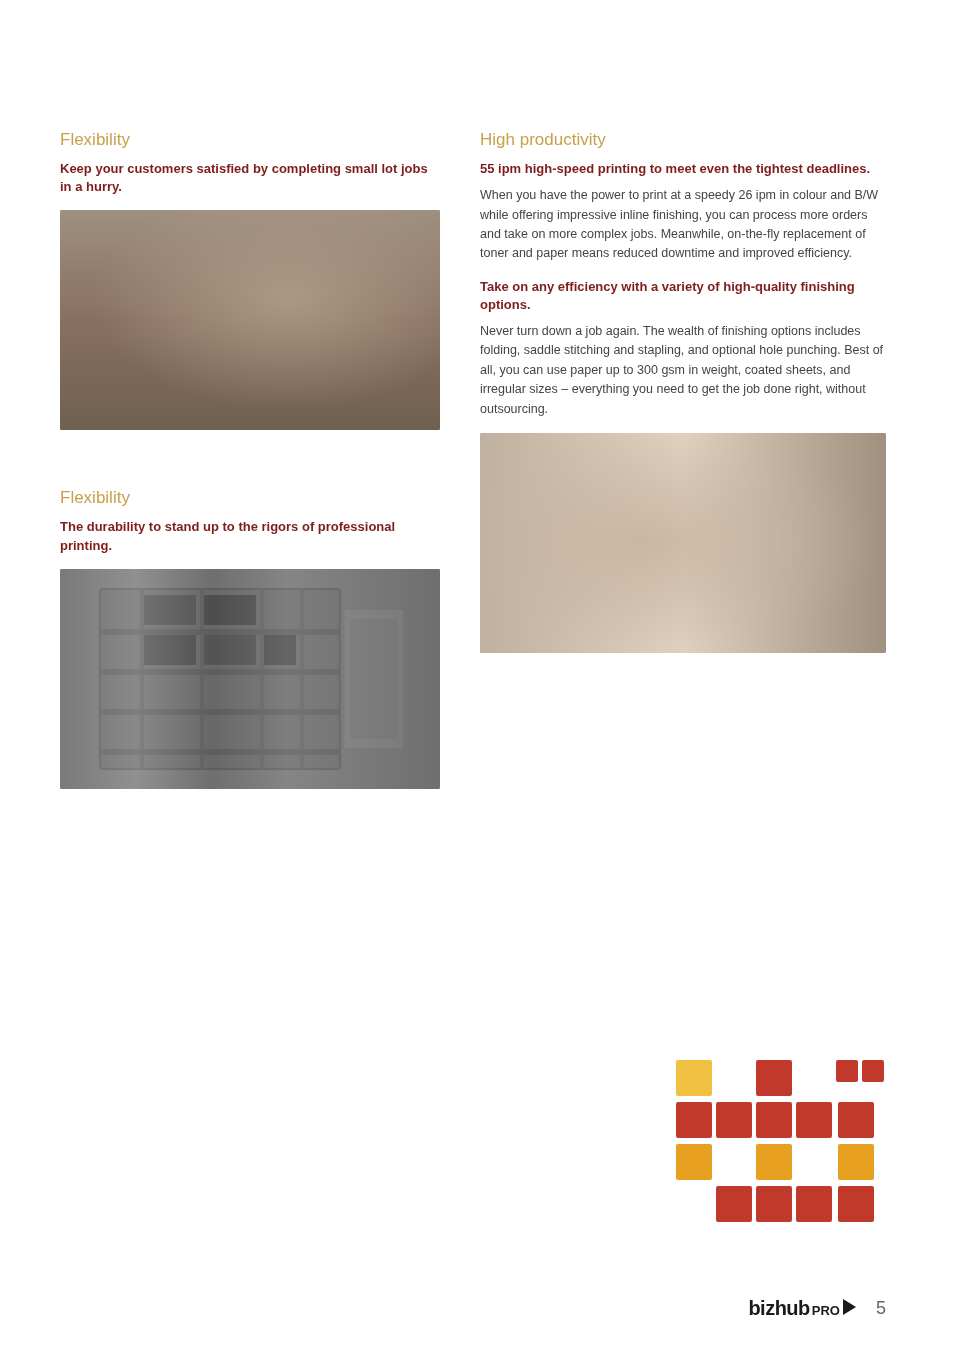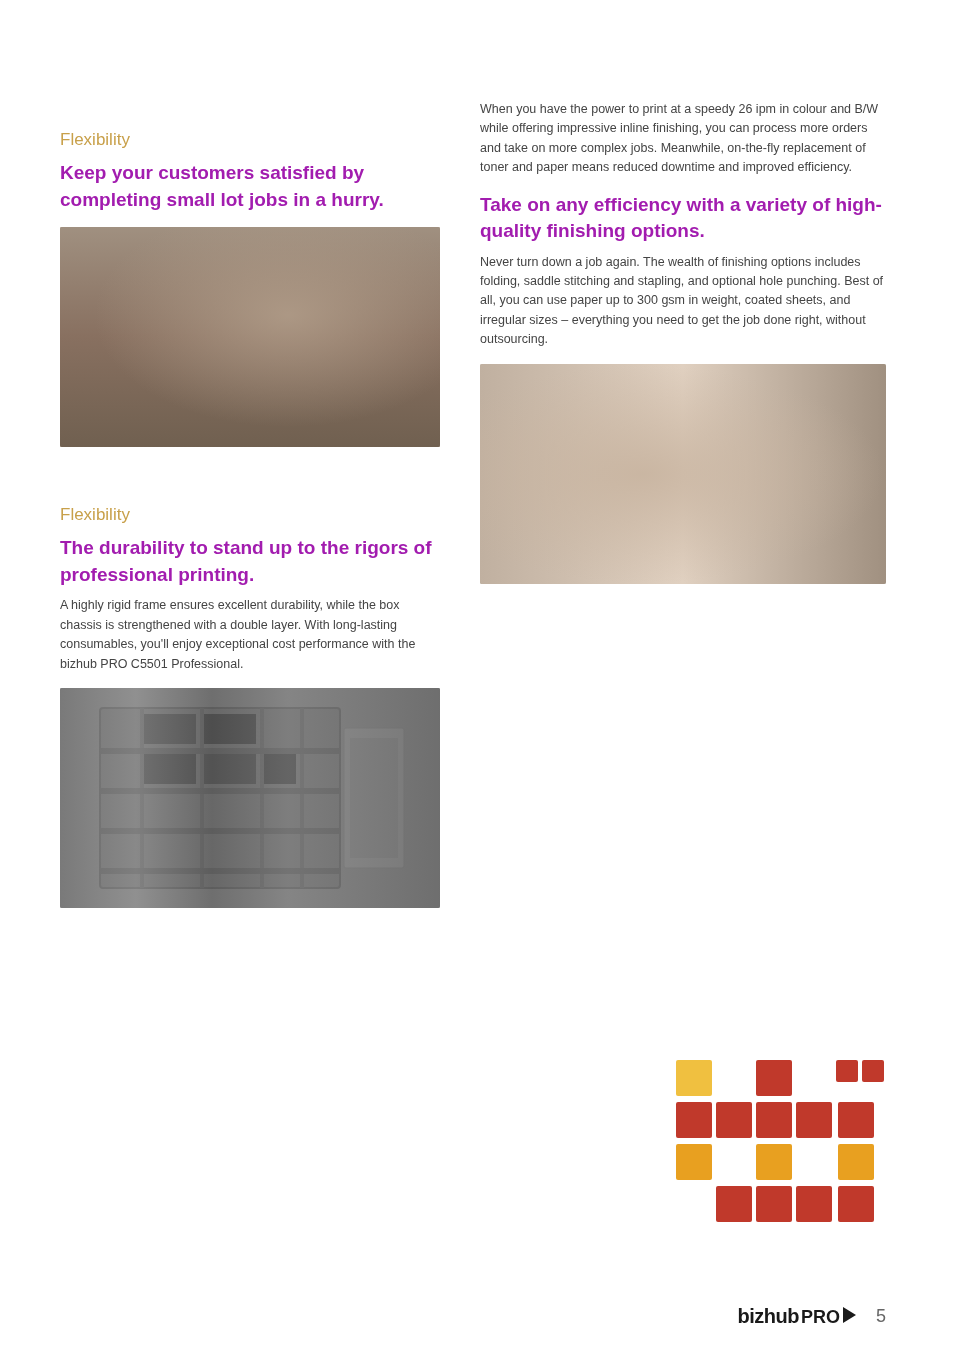--- a/index.html
+++ b/index.html
@@ -37,23 +37,23 @@
 
     .section-title {
       font-size: 17px;
       font-weight: normal;
       color: #c8a04a;
       margin-bottom: 10px;
       margin-top: 30px;
     }
 
     .section-subtitle {
-      font-size: 19px;
+      font-size: 13px;
       font-weight: bold;
-      color: #a21caf;
+      color: #7f1d1d;
       margin-bottom: 8px;
       line-height: 1.4;
     }
 
     .section-body {
       font-size: 12.5px;
       color: #444;
       line-height: 1.55;
       margin-bottom: 14px;
     }
@@ -117,21 +117,21 @@
       position: absolute;
       left: 0; top: 0; right: 0; bottom: 0;
       background:
         radial-gradient(ellipse at 40% 50%, rgba(200,180,160,0.9) 0%, transparent 70%),
         linear-gradient(to right, #c0b0a0 0%, #e0d0c0 50%, #a09080 100%);
     }
 
     
     .footer {
       position: absolute;
-      bottom: 22px;
+      bottom: 30px;
       right: 60px;
       display: flex;
       align-items: center;
       gap: 6px;
     }
 
     .top-spacer {
       height: 60px;
     }
 
@@ -180,21 +180,20 @@
             </svg>
           </div>
         </div>
       </div>
 
       <div class="section-gap"></div>
 
       <div>
         <div class="section-title">Flexibility</div>
         <div class="section-subtitle">The durability to stand up to the rigors of professional printing.</div>
-        <div class="section-body">A highly rigid frame ensures excellent durability, while the box chassis is strengthened with a double layer. With long-lasting consumables, you'll enjoy exceptional cost performance with the bizhub PRO C5501 Professional.</div>
 
         <div class="image-placeholder">
           <div class="img-machine">
             <svg width="100%" height="220" viewBox="0 0 380 220" xmlns="http://www.w3.org/2000/svg">
 
               <rect width="380" height="220" fill="#909090"></rect>
 
               <rect x="40" y="20" width="240" height="180" rx="3" fill="#787878" stroke="#555" stroke-width="2"></rect>
 
               <rect x="80" y="20" width="4" height="180" fill="#606060"></rect>
@@ -218,20 +217,22 @@
             </svg>
           </div>
         </div>
       </div>
 
     </div>
 
     <div class="col-right">
 
       <div>
+        <div class="section-title">High productivity</div>
+        <div class="section-subtitle">55 ipm high-speed printing to meet even the tightest deadlines.</div>
         <div class="section-body">When you have the power to print at a speedy 26 ipm in colour and B/W while offering impressive inline finishing, you can process more orders and take on more complex jobs. Meanwhile, on-the-fly replacement of toner and paper means reduced downtime and improved efficiency.</div>
       </div>
 
       <div>
         <div class="section-subtitle">Take on any efficiency with a variety of high-quality finishing options.</div>
         <div class="section-body">Never turn down a job again. The wealth of finishing options includes folding, saddle stitching and stapling, and optional hole punching. Best of all, you can use paper up to 300 gsm in weight, coated sheets, and irregular sizes – everything you need to get the job done right, without outsourcing.</div>
 
         <div class="image-placeholder">
           <div class="img-woman-printer">
             <svg width="100%" height="220" viewBox="0 0 430 220" xmlns="http://www.w3.org/2000/svg">
@@ -299,20 +300,20 @@
       <rect x="80" y="126" width="36" height="36" rx="2" fill="#c0392b"></rect>
 
       <rect x="120" y="126" width="36" height="36" rx="2" fill="#c0392b"></rect>
       <rect x="162" y="126" width="36" height="36" rx="2" fill="#c0392b"></rect>
     </svg>
   </div>
 
   <div class="footer">
     <div style="display: flex; align-items: baseline; gap: 0;">
       <span style="font-size:20px; font-weight:bold; color:#1a1a1a; letter-spacing:-0.5px;">bizhub</span>
-      <span style="font-size:18px; font-weight:bold; color:#1a1a1a; margin-left:2px; text-transform:uppercase;">PRO</span>
+      <span style="font-size:13px; font-weight:bold; color:#1a1a1a; margin-left:2px; text-transform:uppercase;">PRO</span>
 
       <span style="display:inline-block; width:0; height:0; border-top:8px solid transparent; border-bottom:8px solid transparent; border-left:13px solid #1a1a1a; margin-left:3px; vertical-align:middle;"></span>
     </div>
     <span style="font-size:18px; color:#666; margin-left:14px;">5</span>
   </div>
 
 </div>
 
 </body></html>

